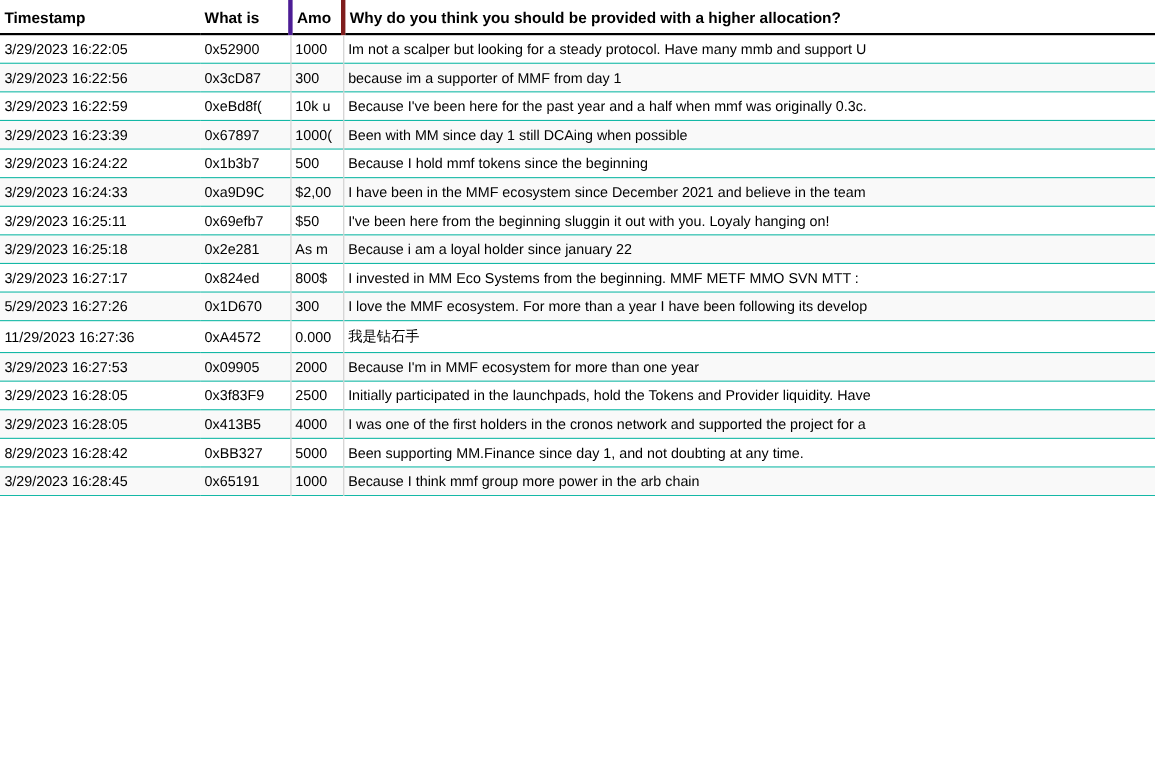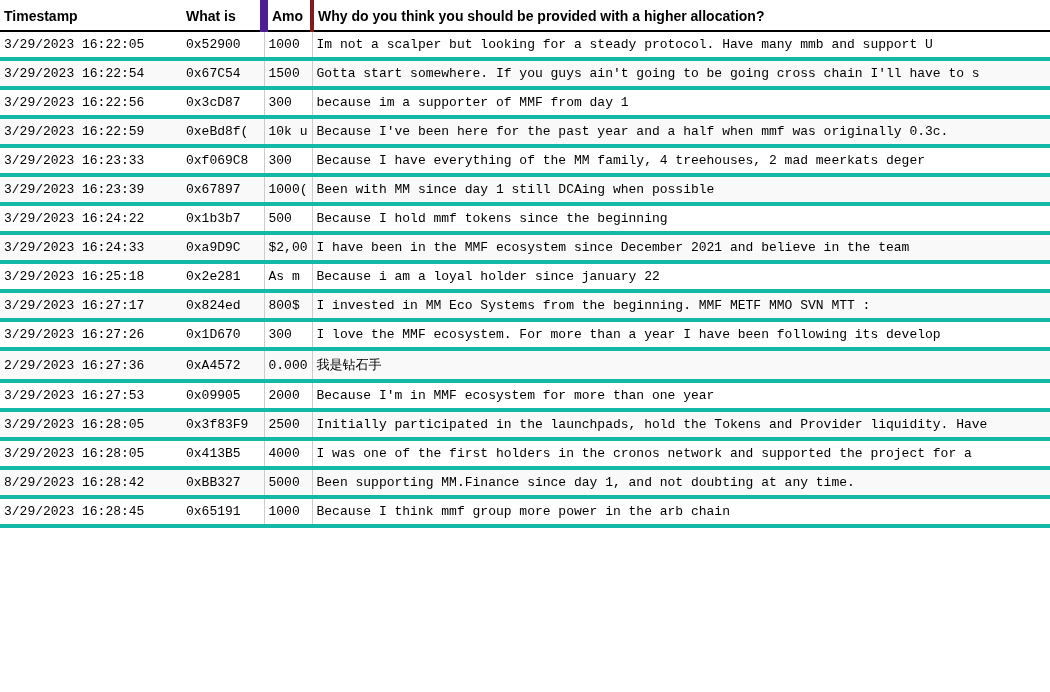--- a/index.html
+++ b/index.html
@@ -34,29 +34,28 @@
     thead th {
       text-align: left;
       font-weight: bold;
       padding: 8px 4px 6px 4px;
       font-size: 14px;
       vertical-align: bottom;
       overflow: hidden;
       white-space: nowrap;
     }
     thead th.col-whatis-header {
-      border-right: 8px solid #4c1d95;
+      border-right: 4px solid #4c1d95;
     }
     thead th.col-amount-header {
       border-right: 4px solid #7f1d1d;
     }
 
     tbody tr {
-      border-bottom: 4px solid #14b8a6;
-      font-family: Liberation Mono, monospace;
+      border-bottom: 1px solid #14b8a6;
     }
     tbody tr:nth-child(even) {
       background: #f9f9f9;
     }
     tbody tr:nth-child(odd) {
       background: #ffffff;
     }
     tbody td {
       padding: 5px 4px;
       vertical-align: middle;
@@ -92,81 +91,75 @@
       </tr>
     </thead>
     <tbody id="table-body">
     <tr>
           <td>3/29/2023 16:22:05</td>
           <td class="col-whatis-cell">0x52900</td>
           <td class="col-amount-cell">1000</td>
           <td>Im not a scalper but looking for a steady protocol. Have many mmb and support U</td>
         </tr>
         <tr>
-          <td>3/29/2023 16:22:54</td>
-          <td class="col-whatis-cell">0x67C54</td>
-          <td class="col-amount-cell">1500</td>
-          <td>Gotta start somewhere. If you guys ain't going to be going cross chain I'll have to s</td>
-        </tr>
-        <tr>
           <td>3/29/2023 16:22:56</td>
           <td class="col-whatis-cell">0x3cD87</td>
           <td class="col-amount-cell">300</td>
           <td>because im a supporter of MMF from day 1</td>
         </tr>
         <tr>
           <td>3/29/2023 16:22:59</td>
           <td class="col-whatis-cell">0xeBd8f(</td>
           <td class="col-amount-cell">10k u</td>
           <td>Because I've been here for the past year and a half when mmf was originally 0.3c.</td>
-        </tr>
-        <tr>
-          <td>3/29/2023 16:23:33</td>
-          <td class="col-whatis-cell">0xf069C8</td>
-          <td class="col-amount-cell">300</td>
-          <td>Because I have everything of the MM family, 4 treehouses, 2 mad meerkats deger</td>
         </tr>
         <tr>
           <td>3/29/2023 16:23:39</td>
           <td class="col-whatis-cell">0x67897</td>
           <td class="col-amount-cell">1000(</td>
           <td>Been with MM since day 1 still DCAing when possible</td>
         </tr>
         <tr>
           <td>3/29/2023 16:24:22</td>
           <td class="col-whatis-cell">0x1b3b7</td>
           <td class="col-amount-cell">500</td>
           <td>Because I hold mmf tokens since the beginning</td>
         </tr>
         <tr>
           <td>3/29/2023 16:24:33</td>
           <td class="col-whatis-cell">0xa9D9C</td>
           <td class="col-amount-cell">$2,00</td>
           <td>I have been in the MMF ecosystem since December 2021 and believe in the team</td>
         </tr>
         <tr>
+          <td>3/29/2023 16:25:11</td>
+          <td class="col-whatis-cell">0x69efb7</td>
+          <td class="col-amount-cell">$50</td>
+          <td>I've been here from the beginning sluggin it out with you. Loyaly hanging on!</td>
+        </tr>
+        <tr>
           <td>3/29/2023 16:25:18</td>
           <td class="col-whatis-cell">0x2e281</td>
           <td class="col-amount-cell">As m</td>
           <td>Because i am a loyal holder since january 22</td>
         </tr>
         <tr>
           <td>3/29/2023 16:27:17</td>
           <td class="col-whatis-cell">0x824ed</td>
           <td class="col-amount-cell">800$</td>
           <td>I invested in MM Eco Systems from the beginning.  MMF METF MMO  SVN MTT :</td>
         </tr>
         <tr>
-          <td>3/29/2023 16:27:26</td>
+          <td>5/29/2023 16:27:26</td>
           <td class="col-whatis-cell">0x1D670</td>
           <td class="col-amount-cell">300</td>
           <td>I love the MMF ecosystem. For more than a year I have been following its develop</td>
         </tr>
         <tr>
-          <td>2/29/2023 16:27:36</td>
+          <td>11/29/2023 16:27:36</td>
           <td class="col-whatis-cell">0xA4572</td>
           <td class="col-amount-cell">0.000</td>
           <td>我是钻石手</td>
         </tr>
         <tr>
           <td>3/29/2023 16:27:53</td>
           <td class="col-whatis-cell">0x09905</td>
           <td class="col-amount-cell">2000</td>
           <td>Because I'm in MMF ecosystem for more than one year</td>
         </tr>

